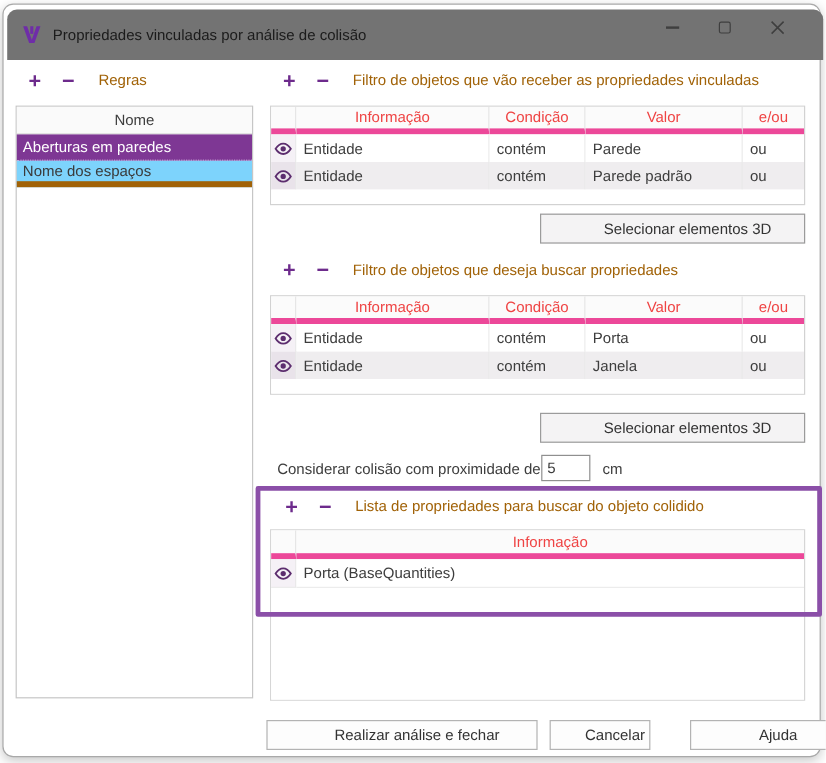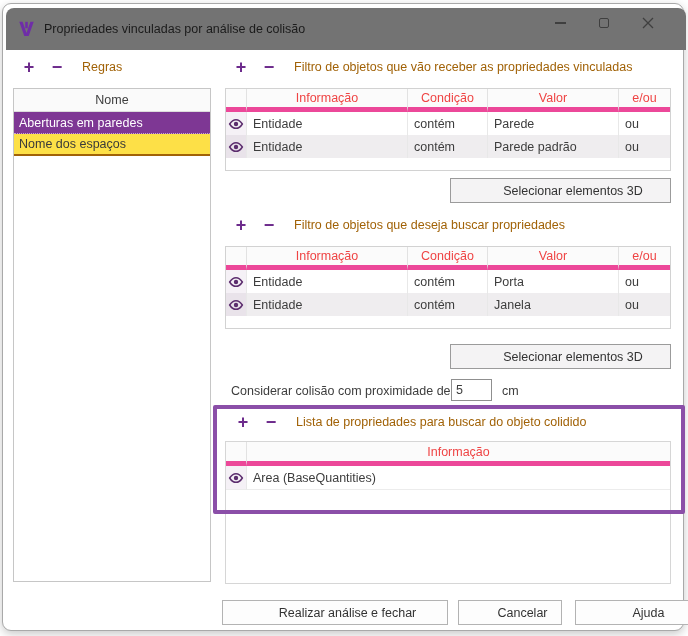--- a/index.html
+++ b/index.html
@@ -39,21 +39,21 @@
   .rules-list {
     position:absolute; left:10px; top:84px; width:198px; height:494px;
     border:1px solid #c6c6c6; background:#ffffff;
   }
   .rules-header {
     height:23px; display:flex; align-items:center; justify-content:center;
     background:#fafafa; border-bottom:1px solid #dcdcdc; color:#3d3d3d;
   }
   .rule-row { height:22px; display:flex; align-items:center; padding-left:5px; }
   .rule-row.selected { background:#7e3794; color:#ffffff; border-bottom:1px dotted #c9a4d6; }
-  .rule-row.alt { background:#fde047; color:#3a3a3a; border-bottom:2px solid #a16207; }
+  .rule-row.alt { background:#7dd3fc; color:#3a3a3a; border-bottom:5px solid #a16207; }
 
   
   .ftable {
     position:absolute; width:446px; border:1px solid #d2d2d2; background:#fff;
     display:grid; grid-template-columns: 21px 161px 80px 131px 1fr;
   }
   .th {
     height:23px; display:flex; align-items:center; justify-content:center;
     background:#fbfbfb; border-right:1px solid #e2e2e2; border-bottom:5px solid #ec4899; color:#ef4444;
   }
@@ -244,24 +244,24 @@
 
     <div class="ptable">
       <div class="th"></div>
       <div class="th last">Informação</div>
       <div class="td eye">
         <svg class="eye-svg" viewBox="0 0 24 16">
             <path d="M12 1.5 C6.5 1.5 2.5 8 2.5 8 C2.5 8 6.5 14.5 12 14.5 C17.5 14.5 21.5 8 21.5 8 C21.5 8 17.5 1.5 12 1.5 Z" fill="none" stroke="#5c2d6e" stroke-width="2.3"></path>
             <circle cx="12" cy="8" r="3.3" fill="#5c2d6e"></circle>
           </svg>
       </div>
-      <div class="td last">Area (BaseQuantities)</div>
+      <div class="td last">Porta (BaseQuantities)</div>
       <div class="pfill"></div>
     </div>
 
     <div class="annotation"></div>
 
     <div class="btn footer" style="left:219px; top:596px; width:226px;">Realizar análise e fechar</div>
-    <div class="btn footer" style="left:455px; top:596px; width:104px;">Cancelar</div>
+    <div class="btn footer" style="left:455px; top:596px; width:84px;">Cancelar</div>
     <div class="btn footer" style="left:572px; top:596px; width:122px;">Ajuda</div>
 
   </div>
 </div>
 
 </body></html>

